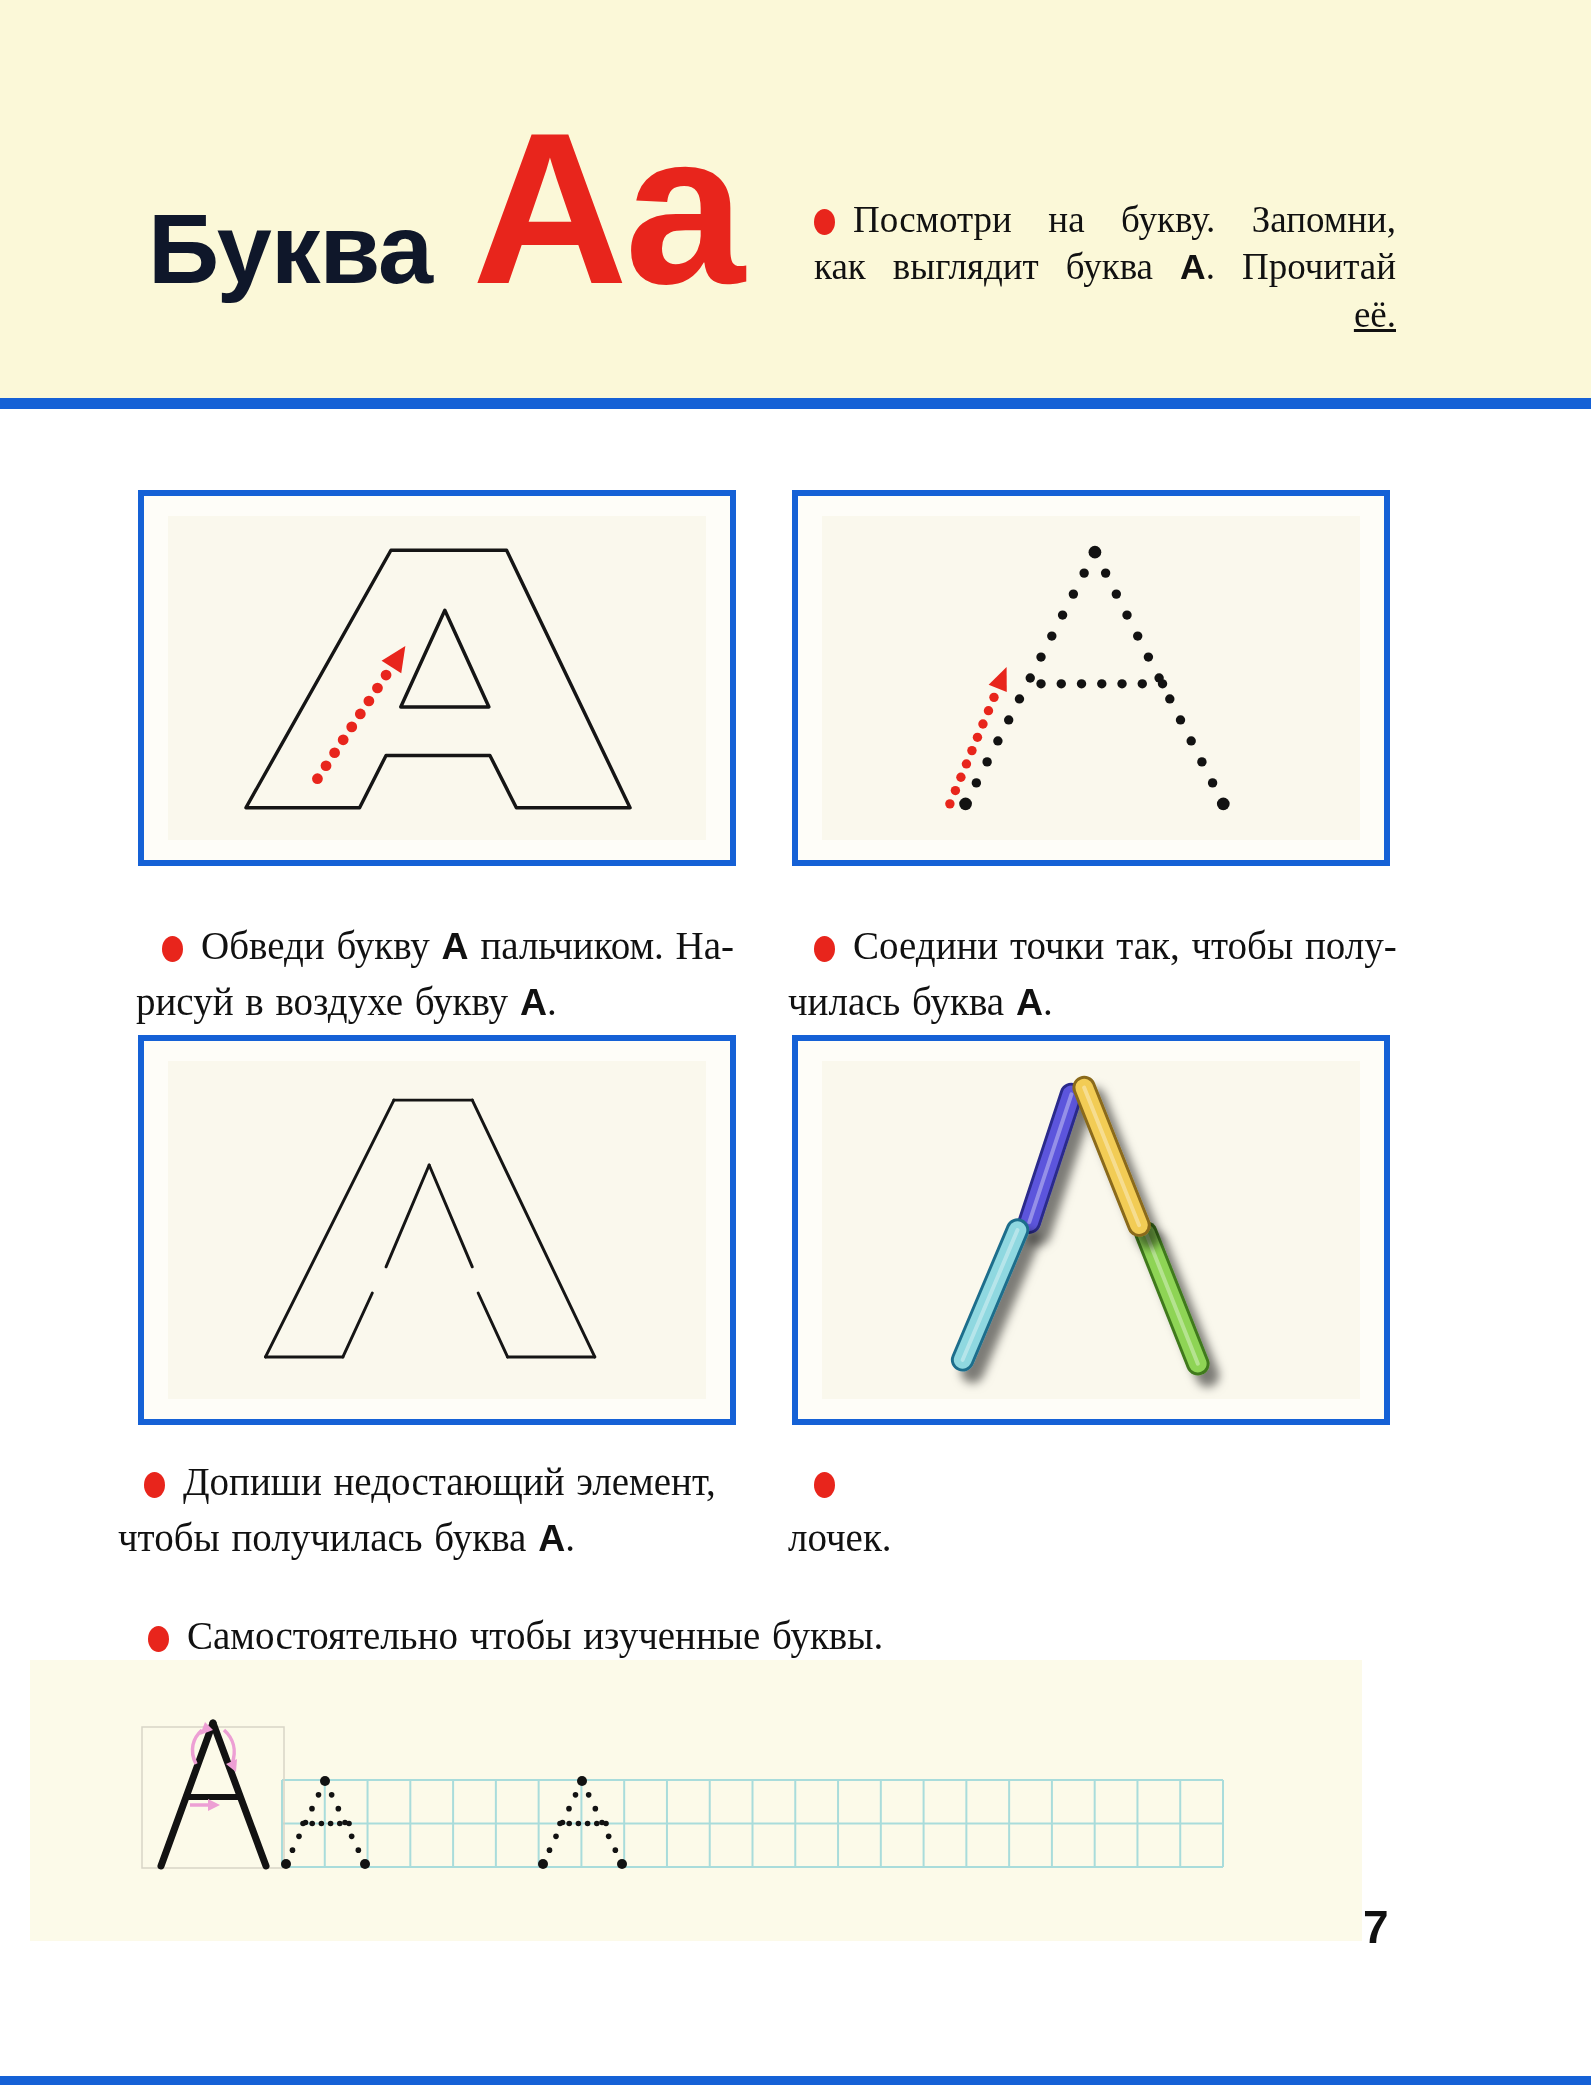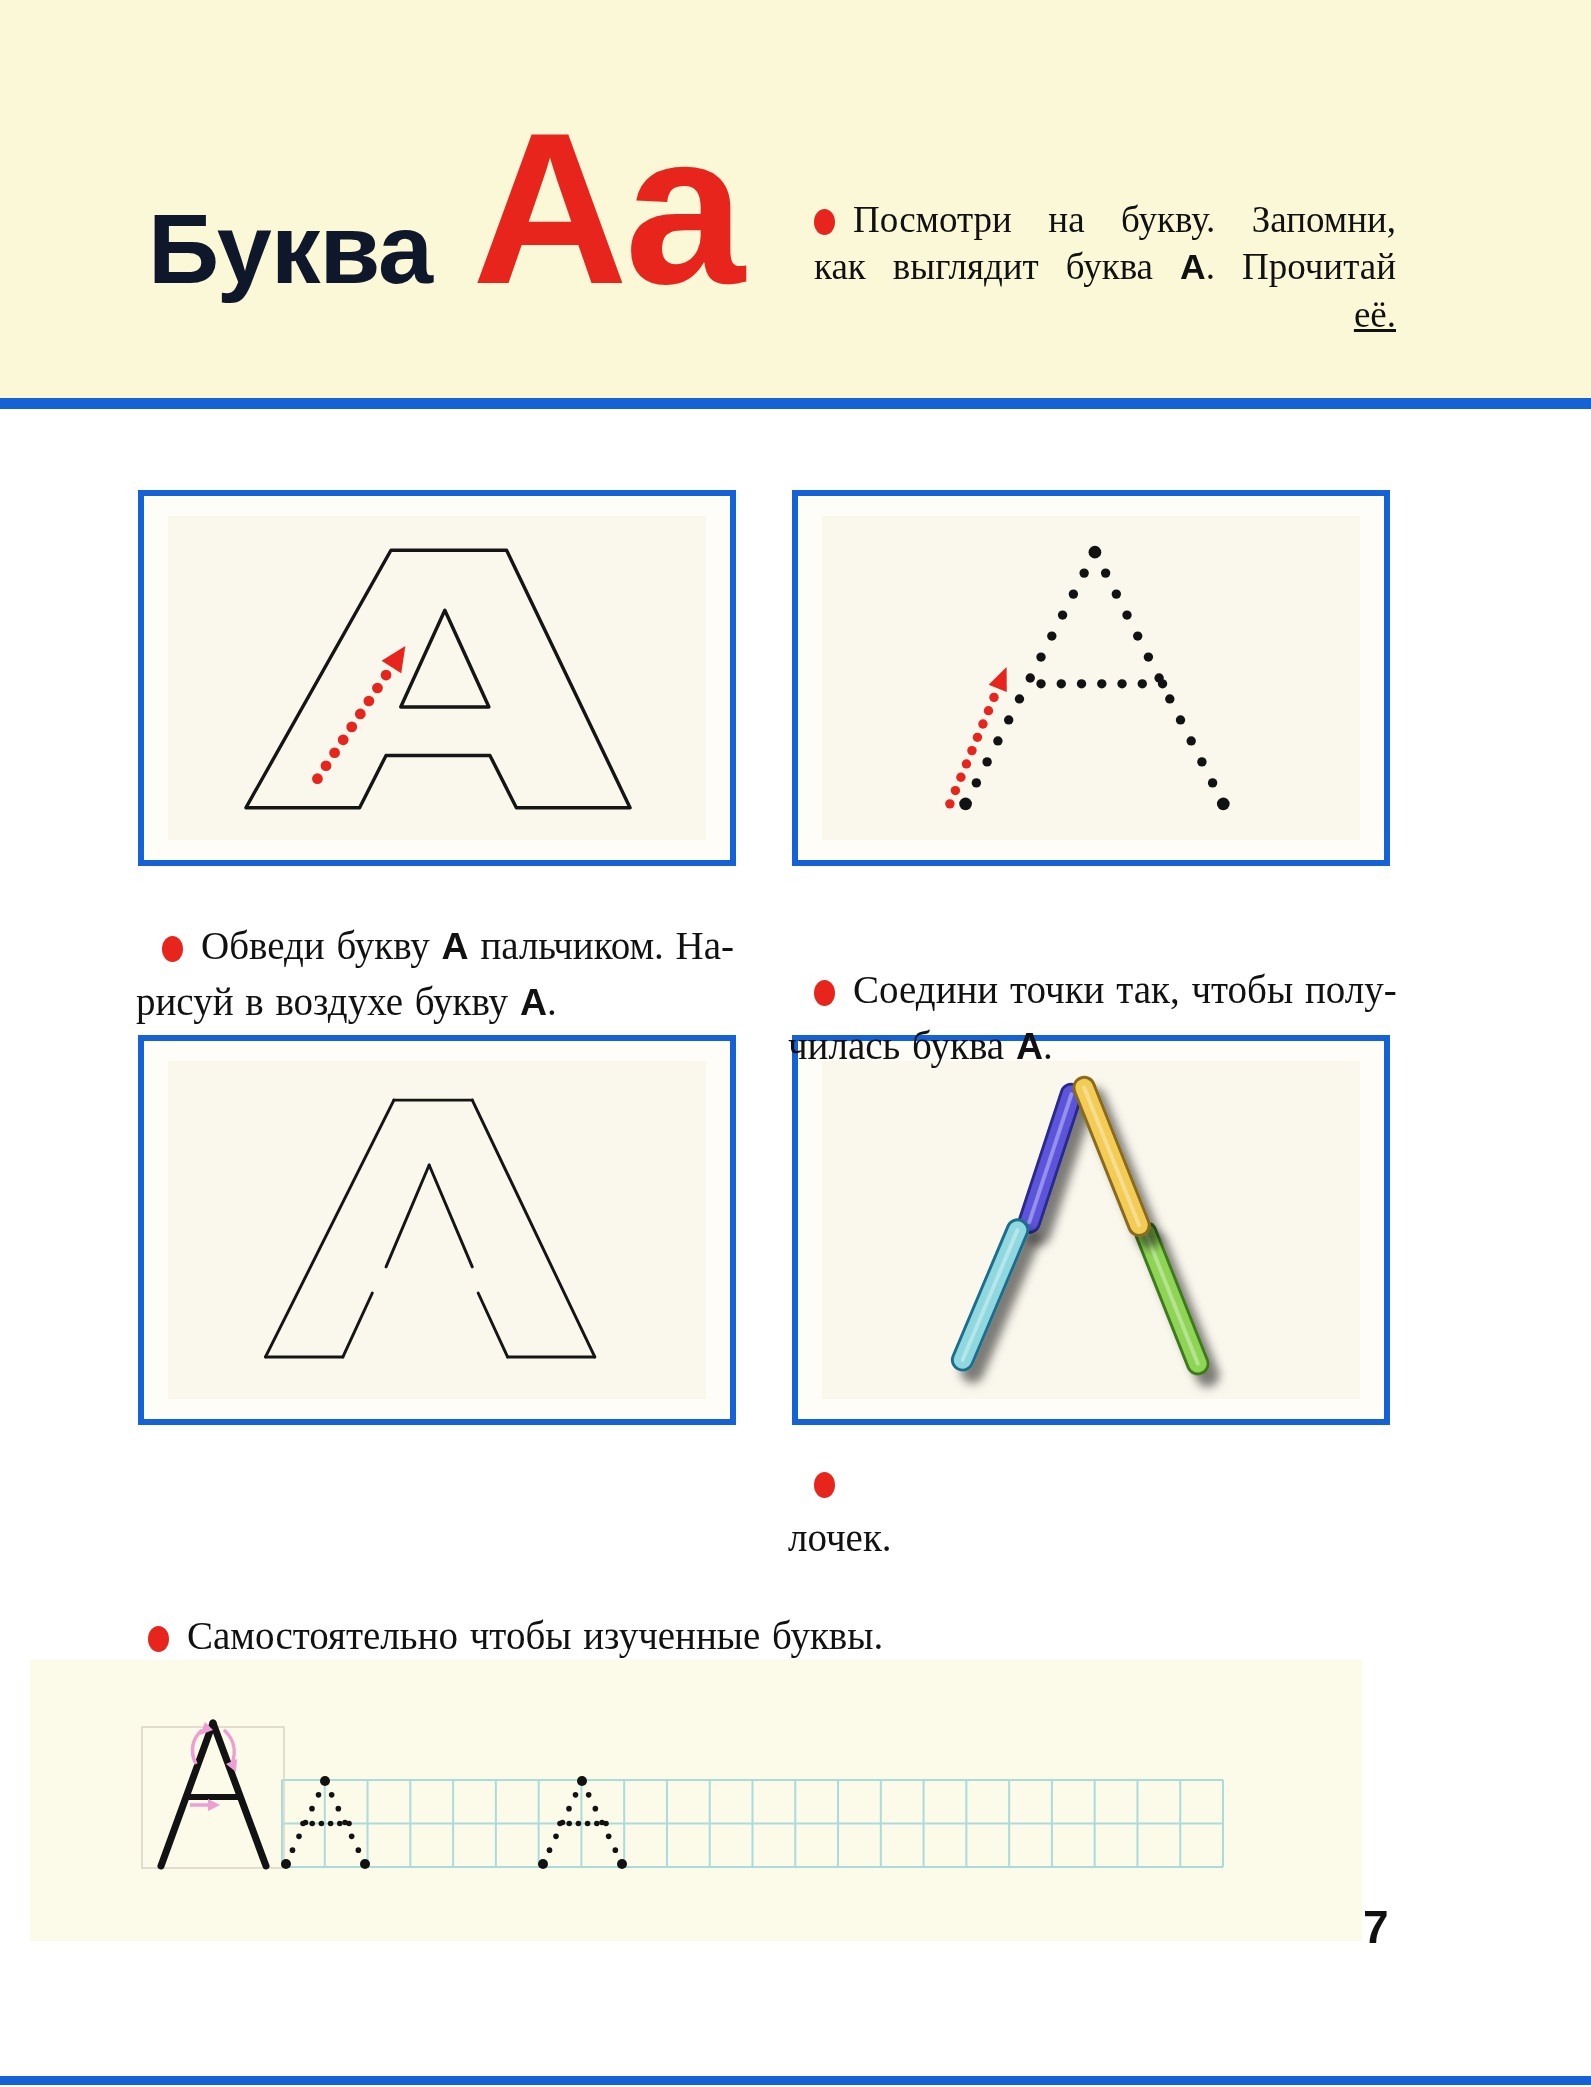--- a/index.html
+++ b/index.html
@@ -25,21 +25,21 @@
   .tbox svg{position:absolute;left:0;top:0;width:100%;height:100%;}
   .b1{left:138px;top:490px;width:586px;height:364px;}
   .b2{left:792px;top:490px;width:586px;height:364px;}
   .b3{left:138px;top:1035px;width:586px;height:378px;}
   .b4{left:792px;top:1035px;width:586px;height:378px;}
   
   .cap{position:absolute;font-size:39px;line-height:56px;word-spacing:2px;}
   .cap .fl{text-indent:26px;}
   .cap b, .intro b{font-family:"Liberation Sans",sans-serif;font-weight:bold;font-size:0.96em;}
   .c1{left:136px;top:918px;width:680px;}
-  .c2{left:788px;top:918px;width:660px;margin-top:44px;}
+  .c2{left:788px;top:918px;width:660px;}
   .c3{left:118px;top:1454px;width:680px;}
   .c4{left:788px;top:1454px;width:660px;}
   .c5{left:148px;top:1608px;width:1100px;}
   
   .strip{position:absolute;left:30px;top:1660px;width:1332px;height:281px;background:var(--cream2);}
   .strip svg{position:absolute;left:0;top:0;}
   .pagenum{position:absolute;left:1363px;top:1900px;font-family:"Liberation Sans",sans-serif;
            font-weight:bold;font-size:46px;color:#111;}
 </style>
 </head>
@@ -189,20 +189,24 @@
   </div>
 
   <div class="cap c1">
     <div class="fl"><span class="bullet"></span><span>Обведи букву <b>А</b> пальчиком. На-</span></div>
     <div>рисуй в воздухе букву <b>А</b>.</div>
   </div>
   <div class="cap c2">
     <div class="fl"><span class="bullet"></span><span>Соедини точки так, чтобы полу-</span></div>
     <div>чилась буква <b>А</b>.</div>
   </div>
+  <div class="cap c3">
+    <div class="fl"><span class="bullet"></span><span>Допиши недостающий элемент,</span></div>
+    <div>чтобы получилась буква <b>А</b>.</div>
+  </div>
   <div class="cap c4">
     <div class="fl"><span class="bullet"></span></div>
     <div>лочек.</div>
   </div>
   <div class="cap c5">
     <span class="bullet"></span><span>Самостоятельно чтобы изученные буквы.</span>
   </div>
 
   <div class="strip">
     <svg width="1332" height="281" viewBox="0 0 1332 281">

